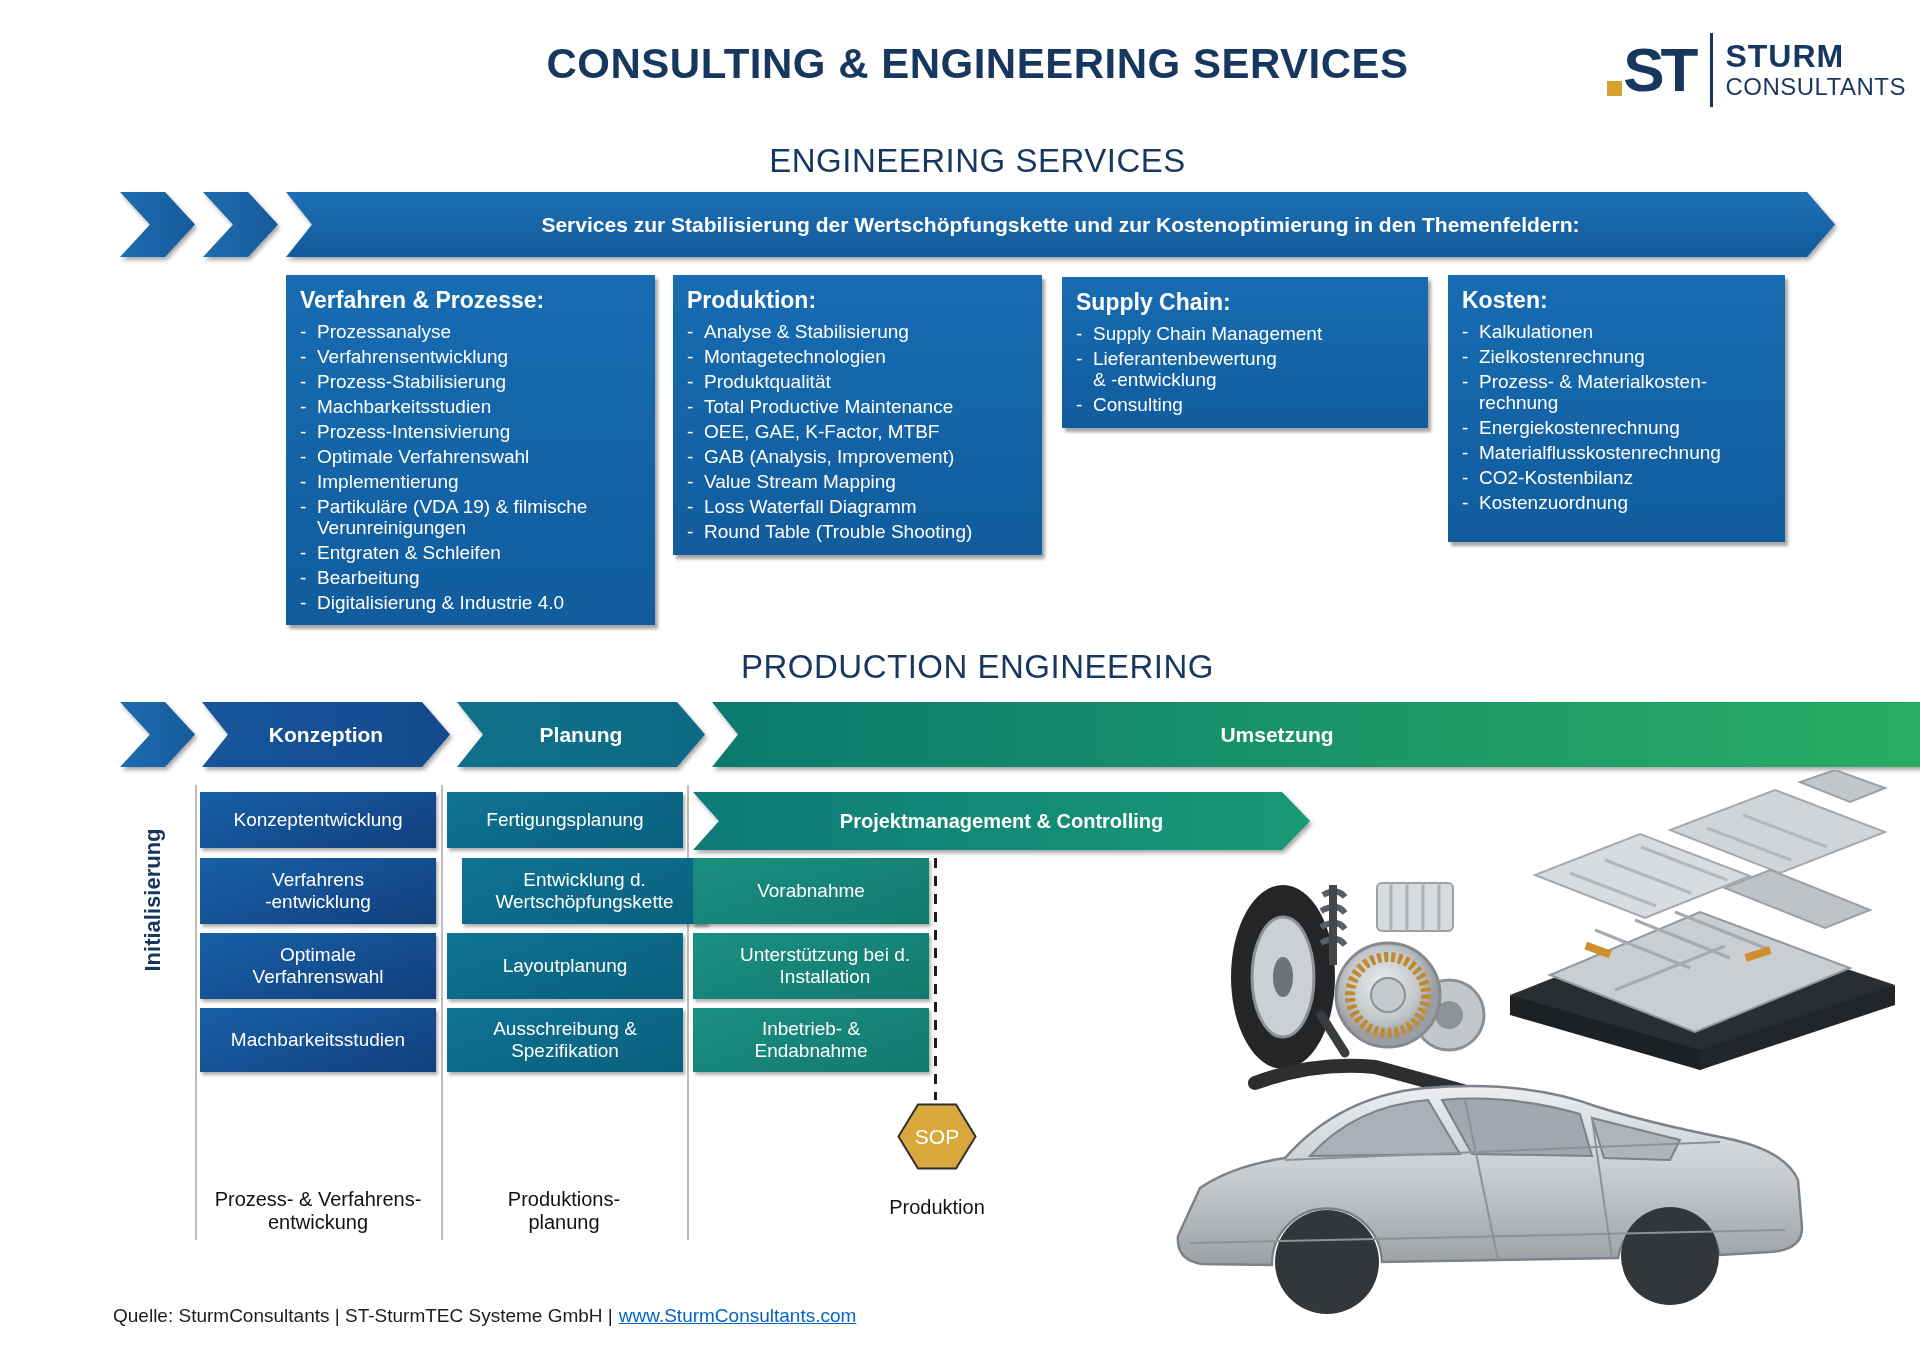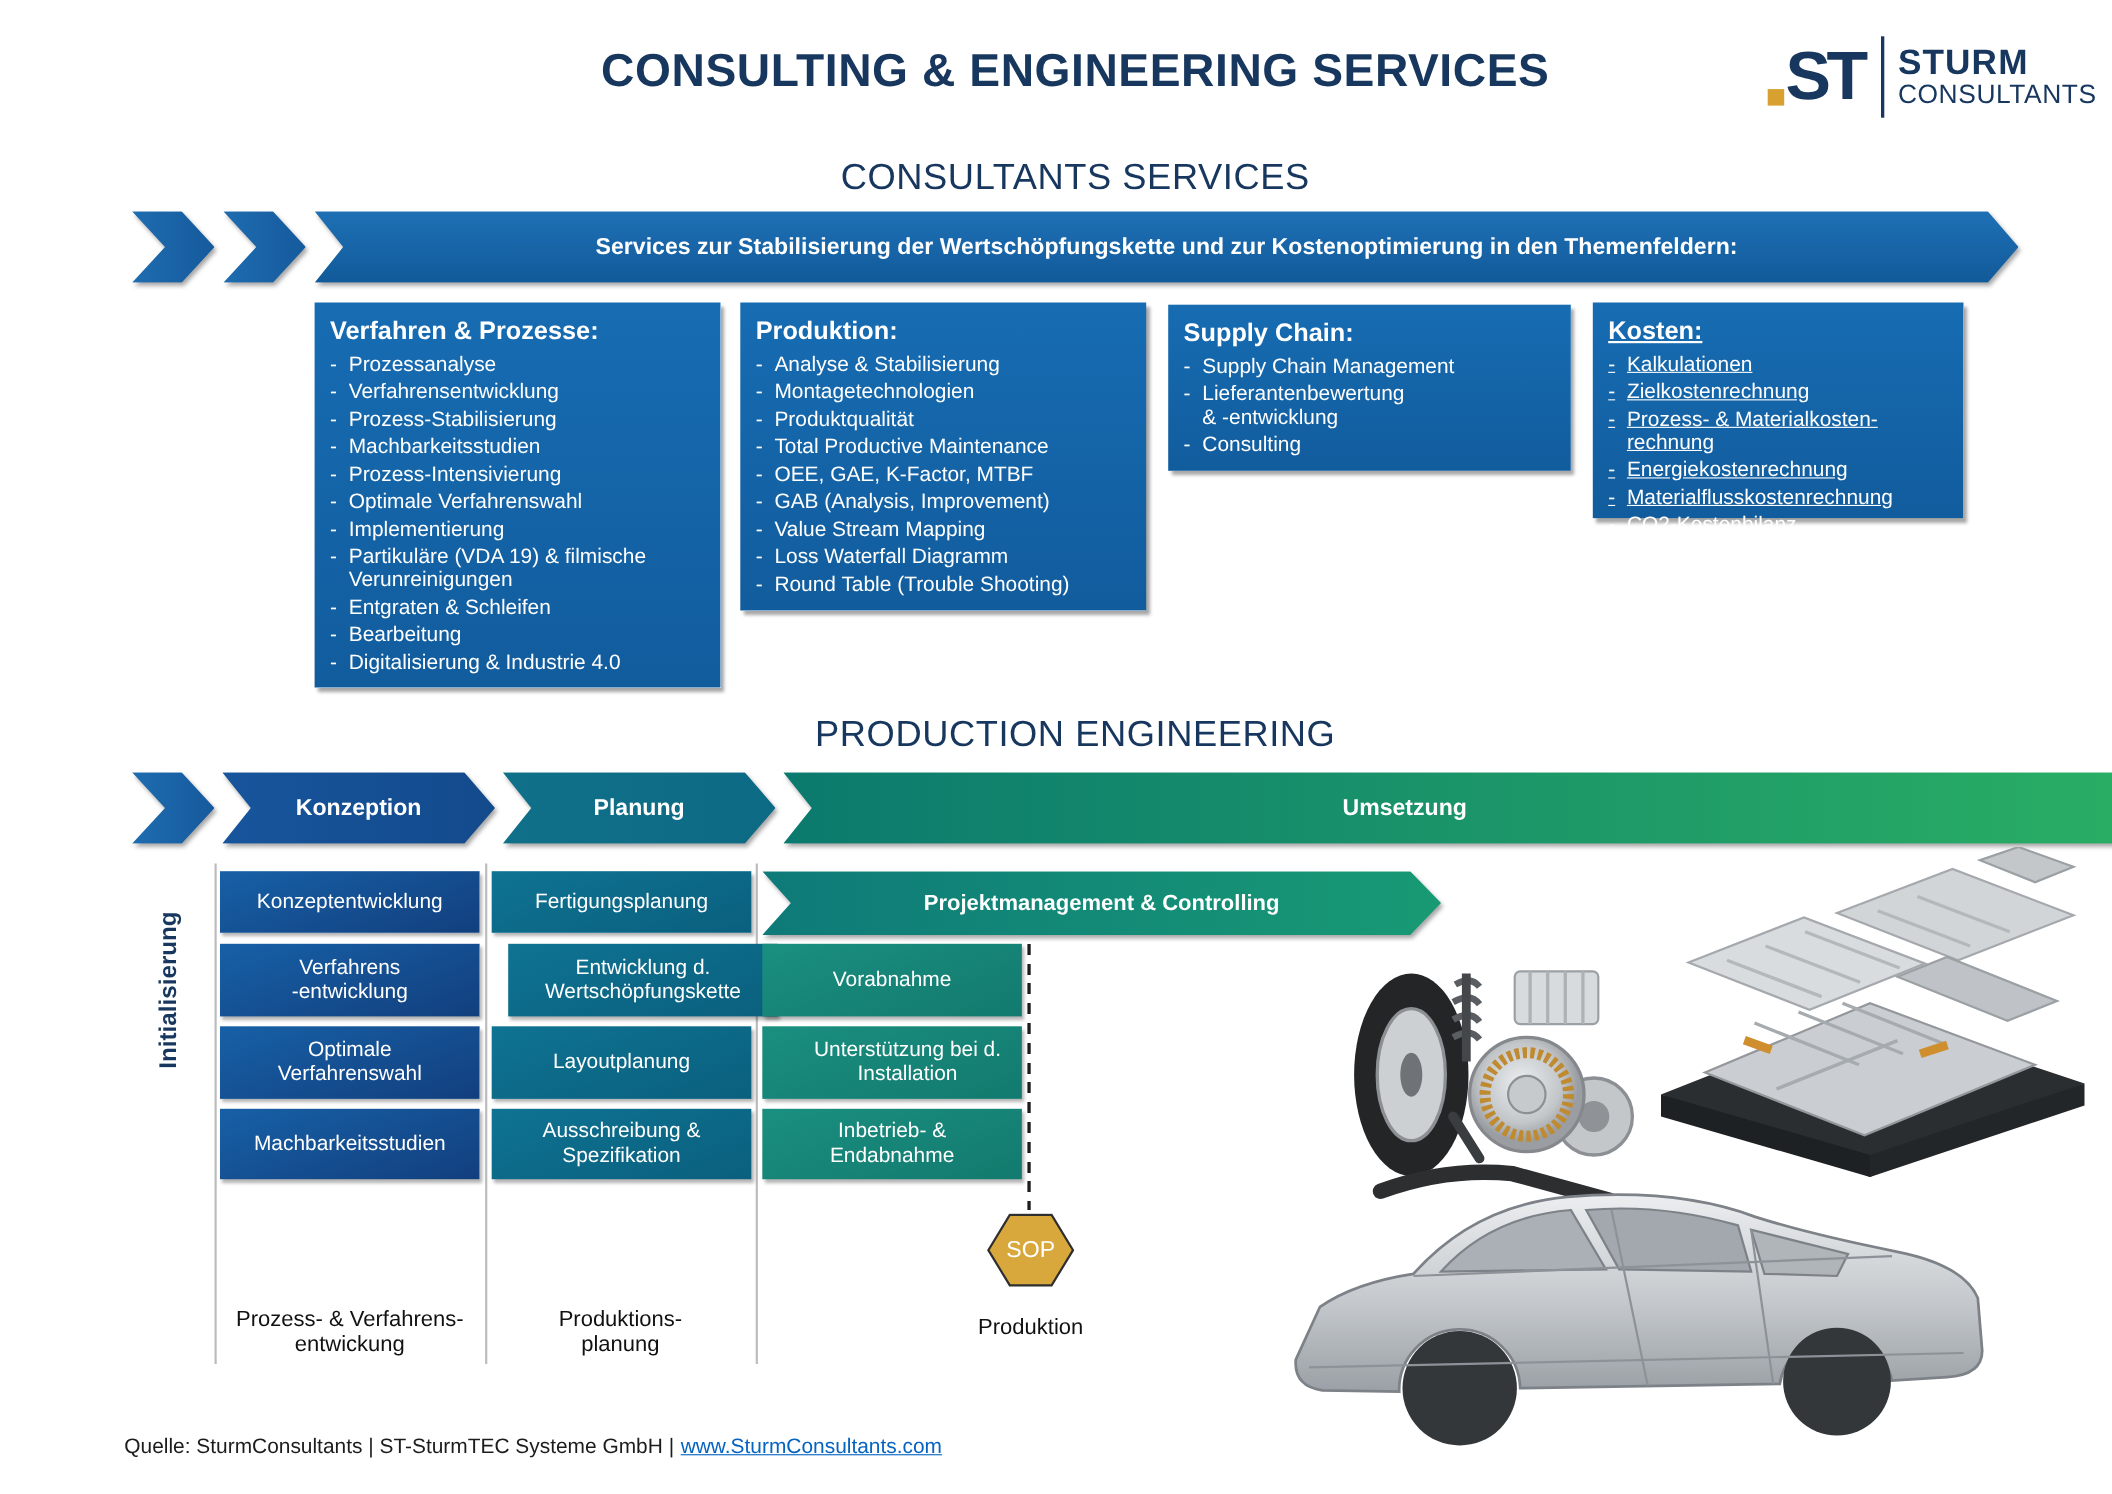--- a/index.html
+++ b/index.html
@@ -72,21 +72,21 @@
     <div class="logo-mark">
       <span class="gold-sq"></span><span>ST</span>
     </div>
     <div class="logo-div"></div>
     <div>
       <div class="logo-name">STURM</div>
       <div class="logo-sub">CONSULTANTS</div>
     </div>
   </div>
 
-  <div class="band sec-head" style="top:142px;">CONSULTANTS SERVICES</div>
+  <div class="band sec-head" style="top:142px;">ENGINEERING SERVICES</div>
 
   <div class="shadow-wrap" style="left:120px;top:192px;width:75px;height:65px;">
     <div class="arrow chev chev-blue"></div>
   </div>
   <div class="shadow-wrap" style="left:203px;top:192px;width:75px;height:65px;">
     <div class="arrow chev chev-blue"></div>
   </div>
   <div class="shadow-wrap" style="left:286px;top:192px;width:1549px;height:65px;">
     <div class="arrow notch-tip banner-bg">
         <span>Services zur Stabilisierung der Wertschöpfungskette und zur Kostenoptimierung in den Themenfeldern:</span>
@@ -169,21 +169,21 @@
       </div>
     <div class="li">
         <span class="t pre">Lieferantenbewertung
 &amp; -entwicklung</span>
       </div>
     <div class="li">
         <span class="t">Consulting</span>
       </div>
   </div>
 
-  <div class="cbox" style="left:1448px;top:275px;width:337px;height:196px;text-decoration:underline;">
+  <div class="cbox" style="left:1448px;top:275px;width:337px;height:267px;">
     <div class="cbox-title">Kosten:</div>
     <div class="li">
         <span class="t">Kalkulationen</span>
       </div>
     <div class="li">
         <span class="t">Zielkostenrechnung</span>
       </div>
     <div class="li">
         <span class="t pre">Prozess- &amp; Materialkosten-
 rechnung</span>

